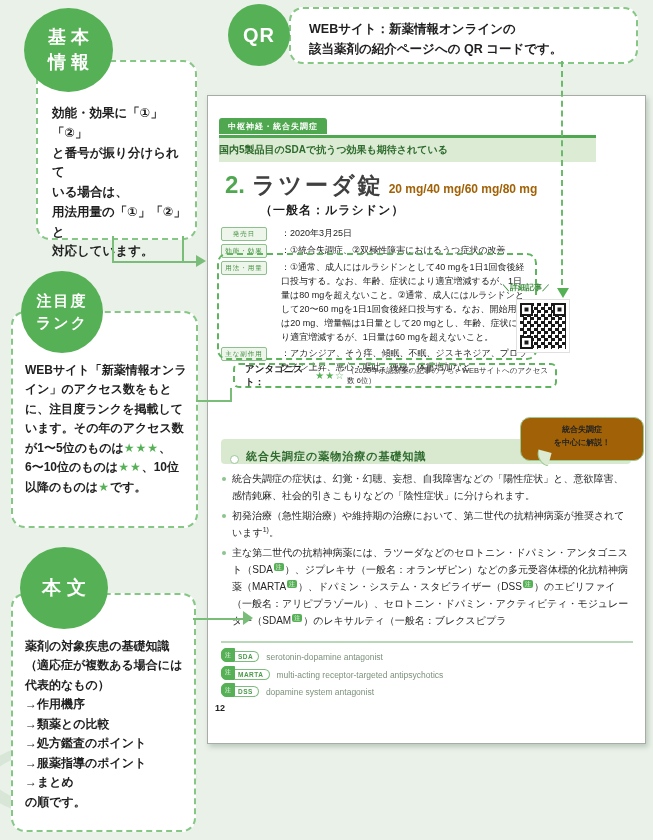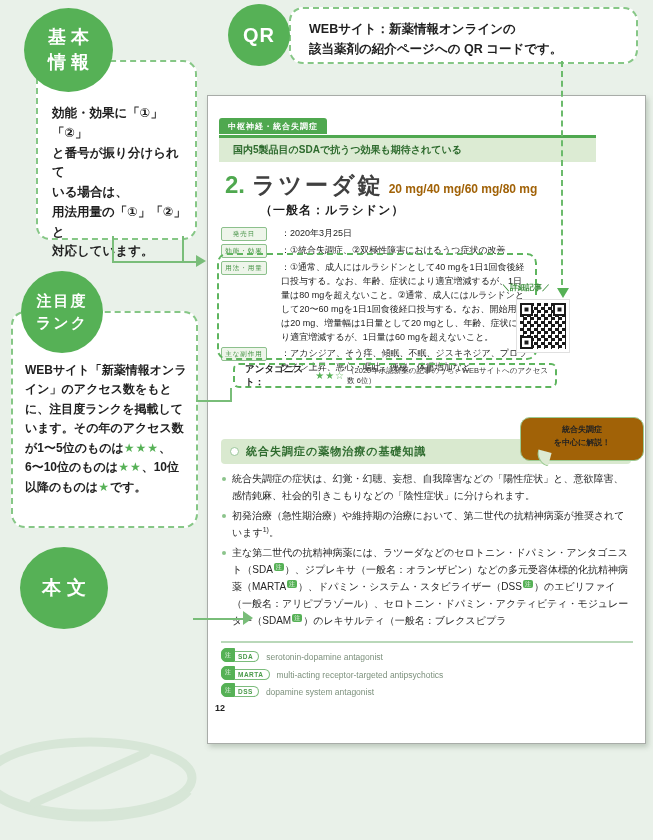--- a/index.html
+++ b/index.html
@@ -43,21 +43,21 @@
   
   .page{position:absolute;left:207px;top:95px;width:437px;height:647px;background:#fff;
     border:1px solid #a8aca8;box-shadow:2px 3px 5px rgba(90,110,90,.3);z-index:1;}
   .page *{box-sizing:border-box;}
   .abs{position:absolute;}
 
   .cat-tag{left:11px;top:22px;background:#4fa84f;color:#fff;font-size:8px;font-weight:bold;
     padding:3px 9px 2px;border-radius:3px 3px 0 0;letter-spacing:1px;}
   .head-rule{left:11px;top:39px;width:377px;height:3px;background:#4fa84f;}
   .catch-band{left:11px;top:42px;width:377px;height:24px;background:#dcebd3;color:#2e6b2e;
-    font-weight:bold;font-size:10px;line-height:24px;padding-left:14px;}
+    font-weight:bold;font-size:10px;line-height:24px;padding-left:0;}
   .title-row{left:17px;top:74px;white-space:nowrap;}
   .drug-no{color:#4fa84f;font-size:24px;font-weight:bold;margin-right:7px;}
   .drug-name{color:#404040;font-size:23px;font-weight:bold;letter-spacing:3px;}
   .strengths{font-size:12px;color:#a16207;font-weight:bold;margin-left:5px;}
   .generic{left:52px;top:106px;font-size:12px;font-weight:bold;color:#1c1c1c;letter-spacing:1px;}
 
   .fields{left:13px;top:130px;width:310px;}
   .field-row{display:flex;align-items:flex-start;margin-bottom:2px;}
   .field-label{flex:0 0 46px;text-align:center;font-size:6.5px;color:#3f8f3f;border:1px solid #8cc08c;
     background:#eef5ea;border-radius:2px;padding:1.5px 0;margin-top:1px;letter-spacing:1px;}
@@ -74,21 +74,21 @@
   .qr-arrow{left:349px;top:192px;width:0;height:0;border-left:6px solid transparent;
     border-right:6px solid transparent;border-top:10px solid #56b156;}
   .qr-code{left:308px;top:203px;width:54px;height:54px;background:#fff;border:1px solid #e0e0e0;padding:3px;}
   .qr-inner{width:100%;height:100%;position:relative;
     background-image:conic-gradient(#1a1a1a 25%,#fff 0 50%,#1a1a1a 0 75%,#fff 0);background-size:7px 7px;}
   .finder{position:absolute;width:13px;height:13px;background:#1a1a1a;
     box-shadow:inset 0 0 0 2.5px #fff;border:2.5px solid #1a1a1a;}
   .f1{left:0;top:0;} .f2{right:0;top:0;} .f3{left:0;bottom:0;}
 
   .section-band{left:13px;top:343px;width:410px;height:25px;background:#d9e9cf;border-radius:4px;
-    display:flex;align-items:center;}
+    display:flex;align-items:flex-end;}
   .band-dot{width:9px;height:9px;border-radius:50%;background:#fff;border:1.5px solid #9cc79c;margin:0 7px 0 9px;}
   .band-title{font-size:11px;font-weight:bold;color:#2e6b2e;letter-spacing:1px;}
 
   .bubble{left:312px;top:321px;width:124px;height:44px;background:#a16207;border:1.5px solid #9ccb93;
     border-radius:10px;z-index:3;font-size:8px;font-weight:bold;color:#222;text-align:center;
     line-height:1.6;padding-top:6px;white-space:pre-line;}
   .bubble-tail{left:328px;top:355px;width:14px;height:14px;background:#dcead2;
     border-bottom-left-radius:14px;border-left:1.5px solid #9ccb93;border-bottom:1.5px solid #9ccb93;
     transform:rotate(15deg);z-index:3;}
 
@@ -135,20 +135,29 @@
 該当薬剤の紹介ページへの QR コードです。</div>
   </div>
 
   <div class="badge-circle" id="c-rank">注目度
 ランク</div>
   <div class="note-box" id="b-rank">
     <div class="note-text"><span>WEBサイト「新薬情報オンライン」のアクセス数をもとに、注目度ランクを掲載しています。その年のアクセス数が1〜5位のものは</span><span class="stars">★★★</span><span>、6〜10位のものは</span><span class="stars">★★</span><span>、10位以降のものは</span><span class="stars">★</span><span>です。</span></div>
   </div>
 
   <div class="badge-circle" id="c-honbun">本文</div>
+  <div class="note-box" id="b-honbun">
+    <div class="note-text">薬剤の対象疾患の基礎知識（適応症が複数ある場合には代表的なもの）
+→作用機序
+→類薬との比較
+→処方鑑査のポイント
+→服薬指導のポイント
+→まとめ
+の順です。</div>
+  </div>
 
   <div class="line" id="ln-basic-a"></div>
   <div class="line" id="ln-basic-b"></div>
   <div class="line" id="ln-basic-h"></div>
   <div class="arrow" id="ar-basic"></div>
   <div class="line" id="ln-qr"></div>
   <div class="line" id="ln-rank-h"></div>
   <div class="line" id="ln-rank-v"></div>
   <div class="line" id="ln-honbun"></div>
   <div class="arrow" id="ar-honbun"></div>

